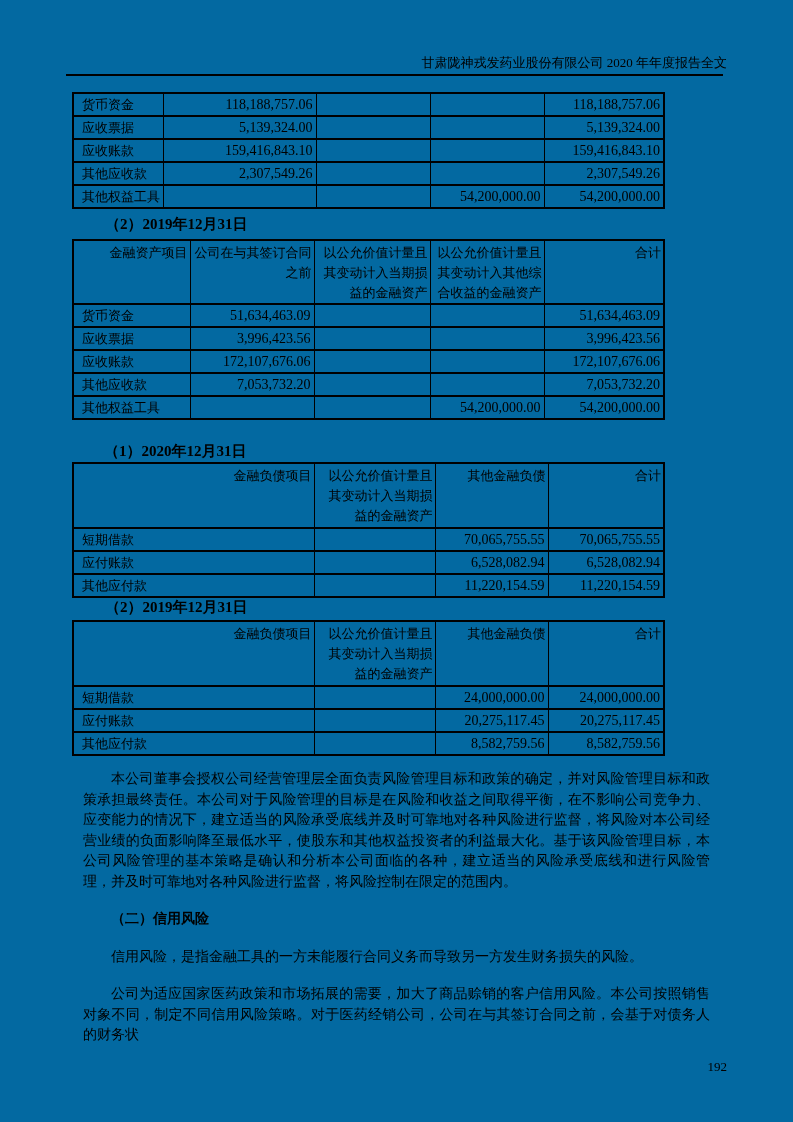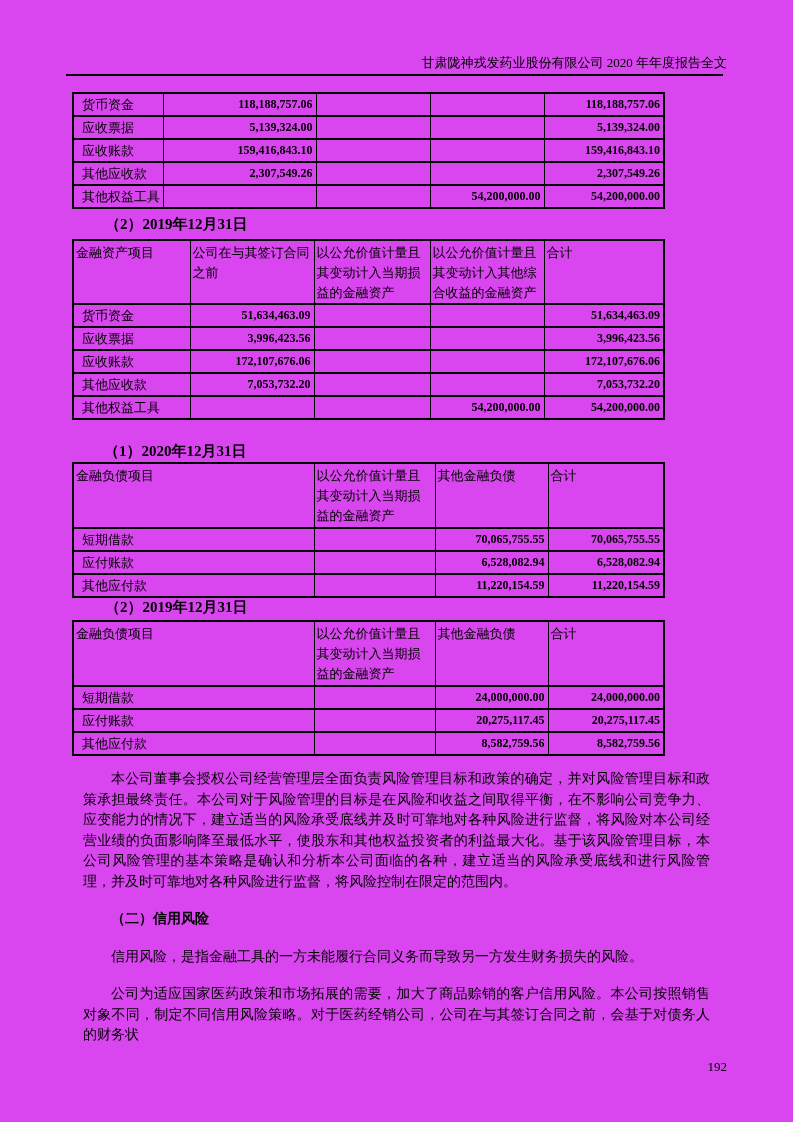--- a/index.html
+++ b/index.html
@@ -1,20 +1,20 @@
 <!DOCTYPE html>
 <html><head>
 <meta charset="utf-8">
 <style>
   html,body { margin:0; padding:0; background:#e8e8e8; }
   .page {
     position:relative;
     width:793px; height:1122px;
     margin:0 auto;
-    background:#d946ef;
+    background:#0369a1;
     font-family:"Liberation Serif","DejaVu Serif",serif;
     color:#000;
     overflow:hidden;
   }
   .header-title {
     position:absolute; top:54px; right:66px;
     font-size:13px; white-space:nowrap;
   }
   .header-rule {
     position:absolute; top:74px; left:66px;
@@ -26,26 +26,26 @@
     border-collapse:collapse; table-layout:fixed;
     border:2px solid #000;
   }
   .fin th, .fin td {
     border:1px solid #000;
     border-top-width:2px; border-bottom-width:2px;
     font-weight:normal; font-size:13px;
     overflow:hidden; word-break:break-all;
   }
   .fin th {
-    vertical-align:top; text-align:left;
+    vertical-align:top; text-align:right;
     line-height:20px; padding:2px 2px 0 2px;
   }
   .fin td { height:21px; line-height:21px; padding:0 2px; }
   .fin td.cell-label { text-align:left; padding-left:8px; }
-  .fin td.cell-num { text-align:right; padding-right:3px; font-size:12px;font-weight:bold; }
+  .fin td.cell-num { text-align:right; padding-right:3px; font-size:14px; }
   #table1 { top:92px; }
   #table2 { top:239px; }
   #table3 { top:462px; }
   #table4 { top:620px; }
   #table2 th { height:58px; }
   #table3 th, #table4 th { height:61px; }
   .h-num {
     position:absolute; font-size:15px; white-space:nowrap;font-weight:bold;
   }
   #h-assets-2019 { top:215px; left:105px; }

